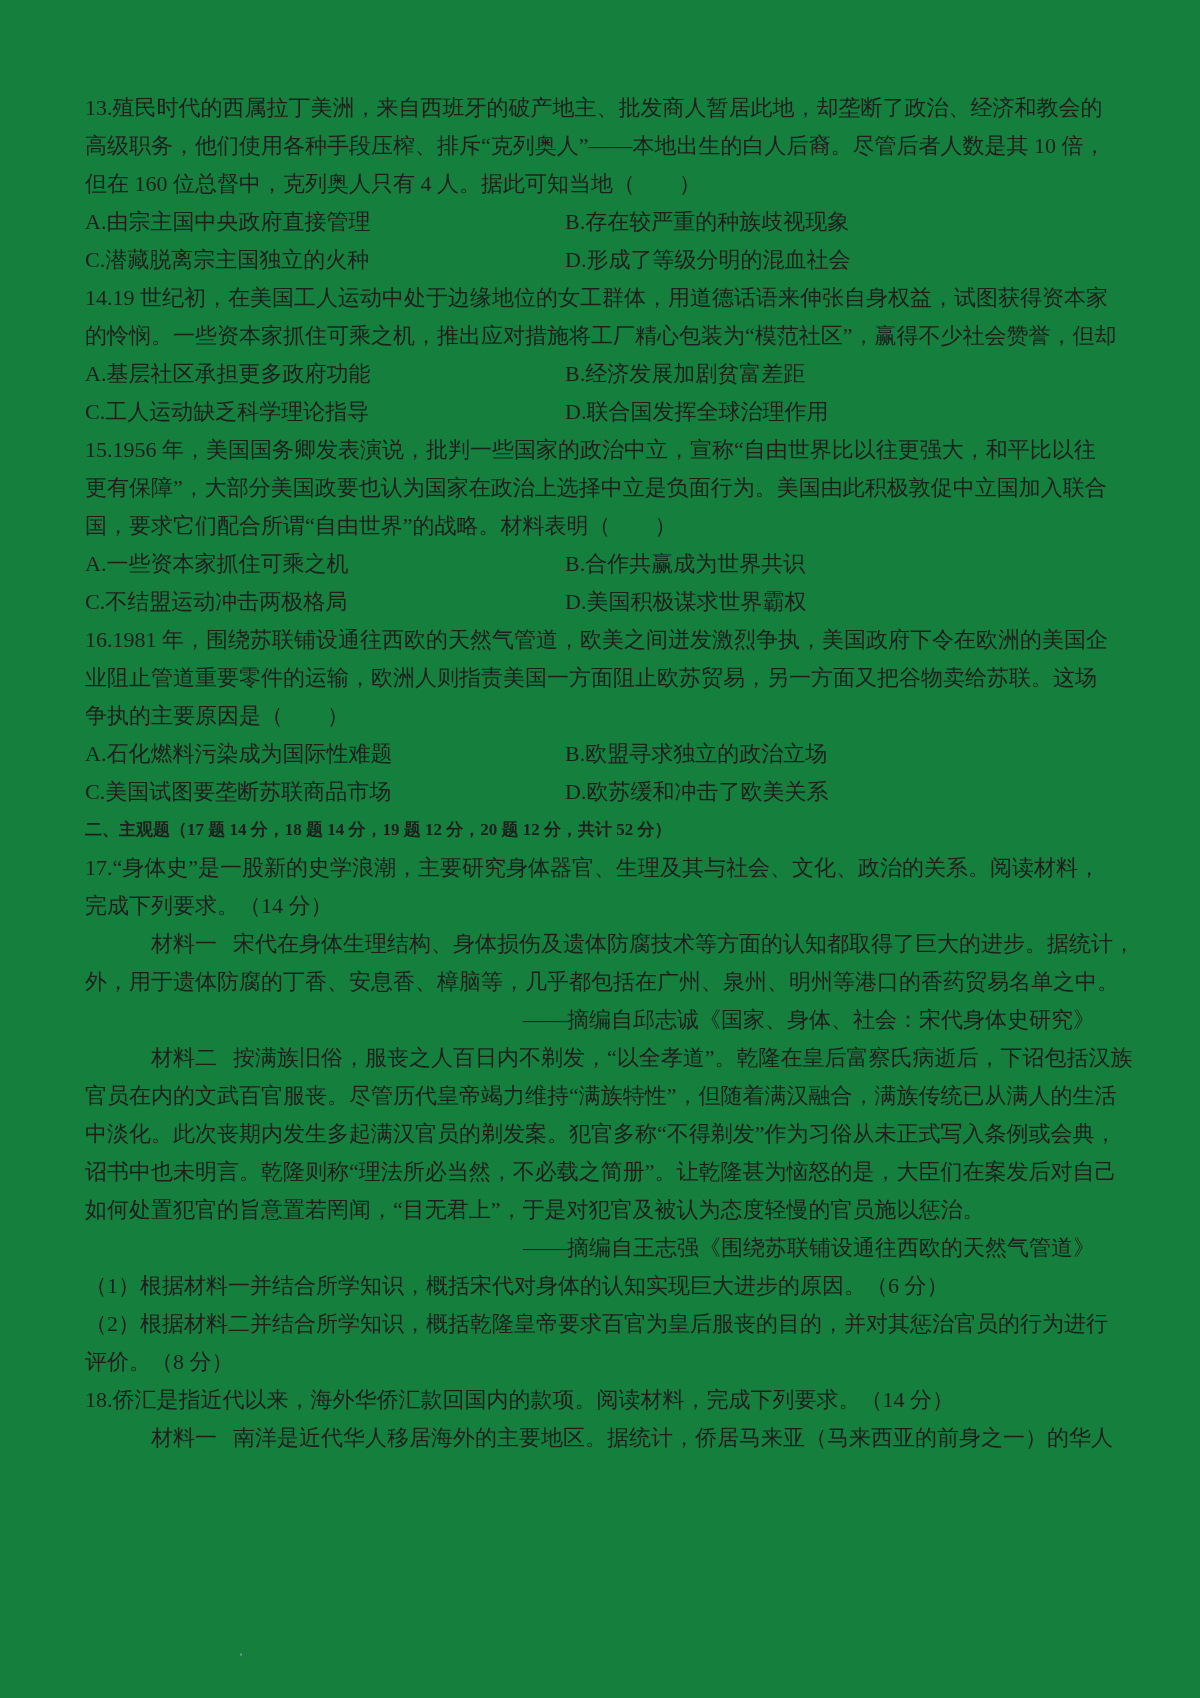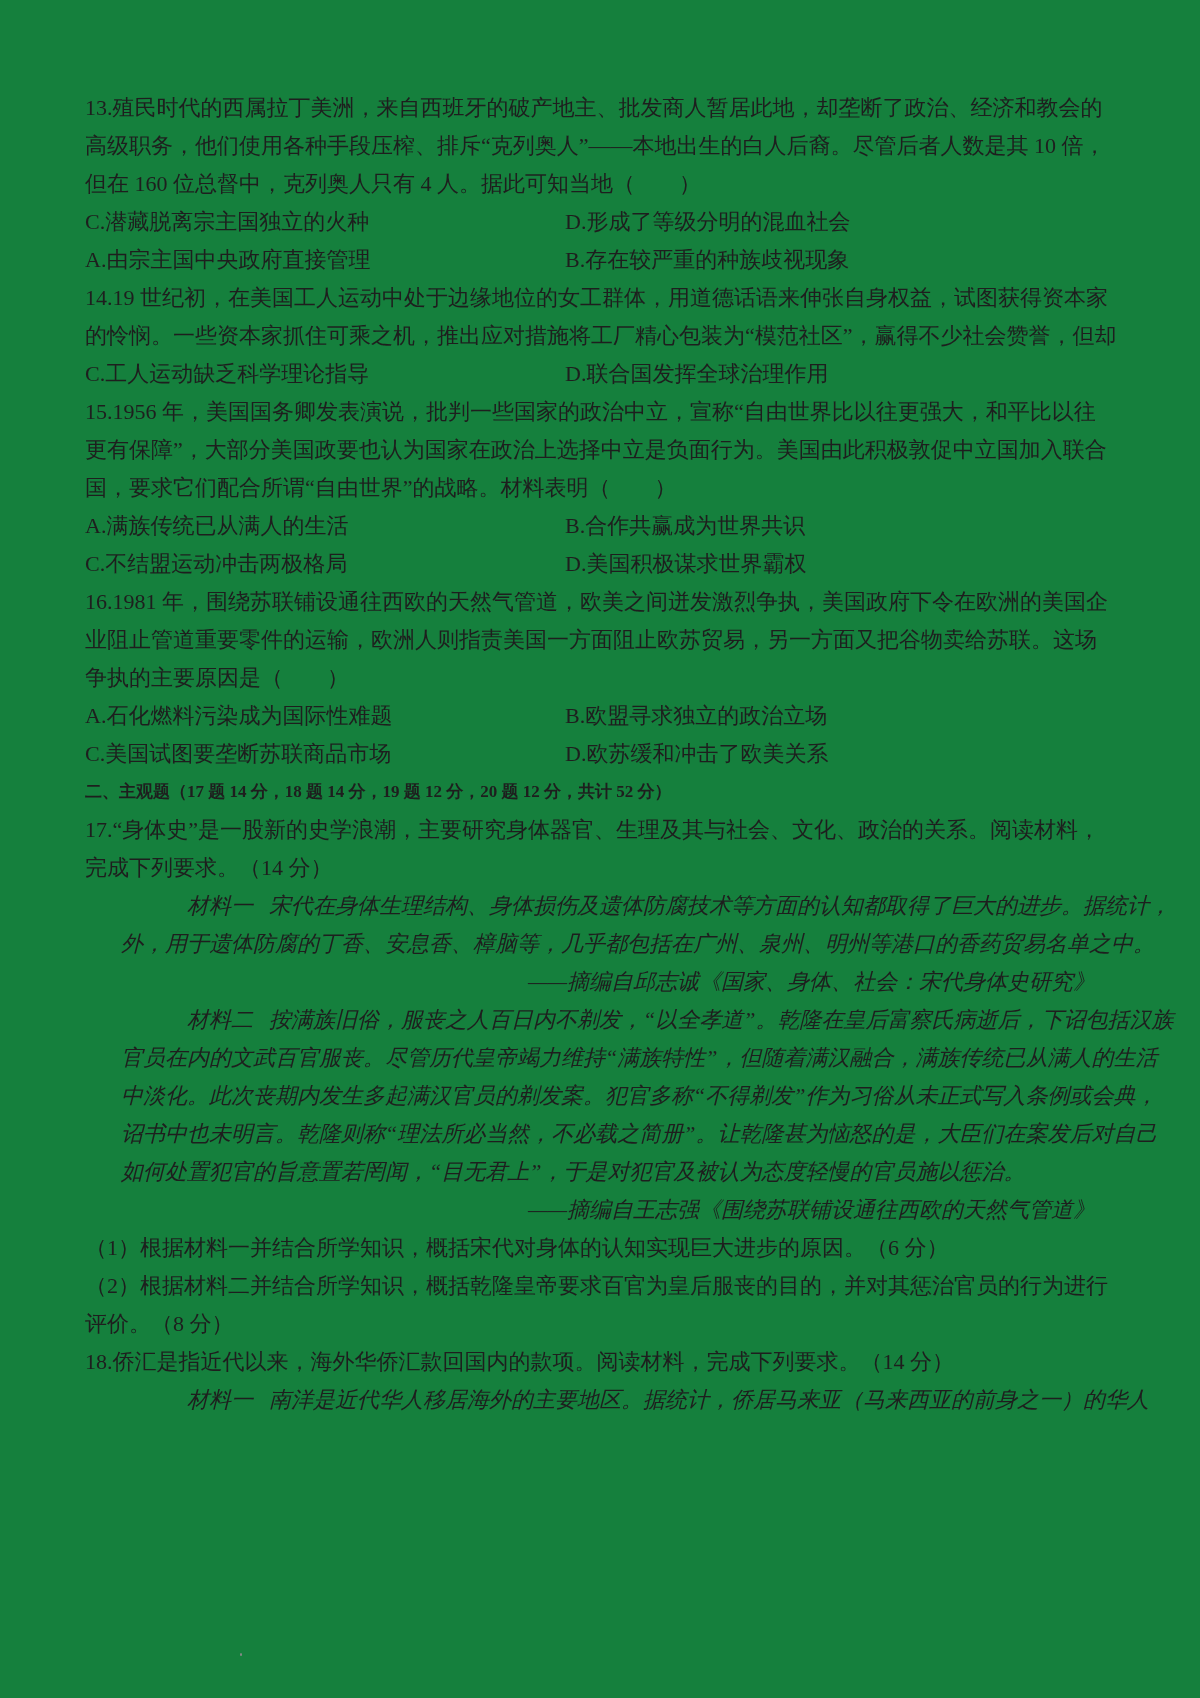--- a/index.html
+++ b/index.html
@@ -36,22 +36,20 @@
   .line.options .opt-b {
     position: absolute;
     left: 480px;
     top: 0;
   }
   .line.section {
     font-weight: bold;
     font-size: 17px;
   }
   .line.material, .line.material-first, .line.attribution {
-    font-style: italic;
-    margin-left: 36px;
   }
   .line.material-first { padding-left: 66px; }
   .line.material-first .mat-label { margin-right: 16px; }
   .line.attribution { text-align: right; }
   .speck {
     position: absolute;
     left: 240px;
     top: 1653px;
     width: 2px;
     height: 3px;
@@ -60,29 +58,30 @@
   }
 </style>
 </head>
 <body>
 
 <div class="page">
   <div class="content">
       <div class="line stem">13.殖民时代的西属拉丁美洲，来自西班牙的破产地主、批发商人暂居此地，却垄断了政治、经济和教会的</div>
       <div class="line stem">高级职务，他们使用各种手段压榨、排斥“克列奥人”——本地出生的白人后裔。尽管后者人数是其 10 倍，</div>
       <div class="line stem">但在 160 位总督中，克列奥人只有 4 人。据此可知当地（　　）</div>
+      <div class="line options"><span class="opt opt-a">A.由宗主国中央政府直接管理</span><span class="opt opt-b">B.存在较严重的种族歧视现象</span></div>
       <div class="line options"><span class="opt opt-a">C.潜藏脱离宗主国独立的火种</span><span class="opt opt-b">D.形成了等级分明的混血社会</span></div>
-      <div class="line options"><span class="opt opt-a">A.由宗主国中央政府直接管理</span><span class="opt opt-b">B.存在较严重的种族歧视现象</span></div>
       <div class="line stem">14.19 世纪初，在美国工人运动中处于边缘地位的女工群体，用道德话语来伸张自身权益，试图获得资本家</div>
       <div class="line stem">的怜悯。一些资本家抓住可乘之机，推出应对措施将工厂精心包装为“模范社区”，赢得不少社会赞誉，但却</div>
+      <div class="line options"><span class="opt opt-a">A.基层社区承担更多政府功能</span><span class="opt opt-b">B.经济发展加剧贫富差距</span></div>
       <div class="line options"><span class="opt opt-a">C.工人运动缺乏科学理论指导</span><span class="opt opt-b">D.联合国发挥全球治理作用</span></div>
       <div class="line stem">15.1956 年，美国国务卿发表演说，批判一些国家的政治中立，宣称“自由世界比以往更强大，和平比以往</div>
       <div class="line stem">更有保障”，大部分美国政要也认为国家在政治上选择中立是负面行为。美国由此积极敦促中立国加入联合</div>
       <div class="line stem">国，要求它们配合所谓“自由世界”的战略。材料表明（　　）</div>
-      <div class="line options"><span class="opt opt-a">A.满族传统已从满人的生活</span><span class="opt opt-b">B.合作共赢成为世界共识</span></div>
+      <div class="line options"><span class="opt opt-a">A.一些资本家抓住可乘之机</span><span class="opt opt-b">B.合作共赢成为世界共识</span></div>
       <div class="line options"><span class="opt opt-a">C.不结盟运动冲击两极格局</span><span class="opt opt-b">D.美国积极谋求世界霸权</span></div>
       <div class="line stem">16.1981 年，围绕苏联铺设通往西欧的天然气管道，欧美之间迸发激烈争执，美国政府下令在欧洲的美国企</div>
       <div class="line stem">业阻止管道重要零件的运输，欧洲人则指责美国一方面阻止欧苏贸易，另一方面又把谷物卖给苏联。这场</div>
       <div class="line stem">争执的主要原因是（　　）</div>
       <div class="line options"><span class="opt opt-a">A.石化燃料污染成为国际性难题</span><span class="opt opt-b">B.欧盟寻求独立的政治立场</span></div>
       <div class="line options"><span class="opt opt-a">C.美国试图要垄断苏联商品市场</span><span class="opt opt-b">D.欧苏缓和冲击了欧美关系</span></div>
       <div class="line section">二、主观题（17 题 14 分，18 题 14 分，19 题 12 分，20 题 12 分，共计 52 分）</div>
       <div class="line stem">17.“身体史”是一股新的史学浪潮，主要研究身体器官、生理及其与社会、文化、政治的关系。阅读材料，</div>
       <div class="line stem">完成下列要求。（14 分）</div>
       <div class="line material-first"><span class="mat-label">材料一</span><span>宋代在身体生理结构、身体损伤及遗体防腐技术等方面的认知都取得了巨大的进步。据统计，</span></div>

